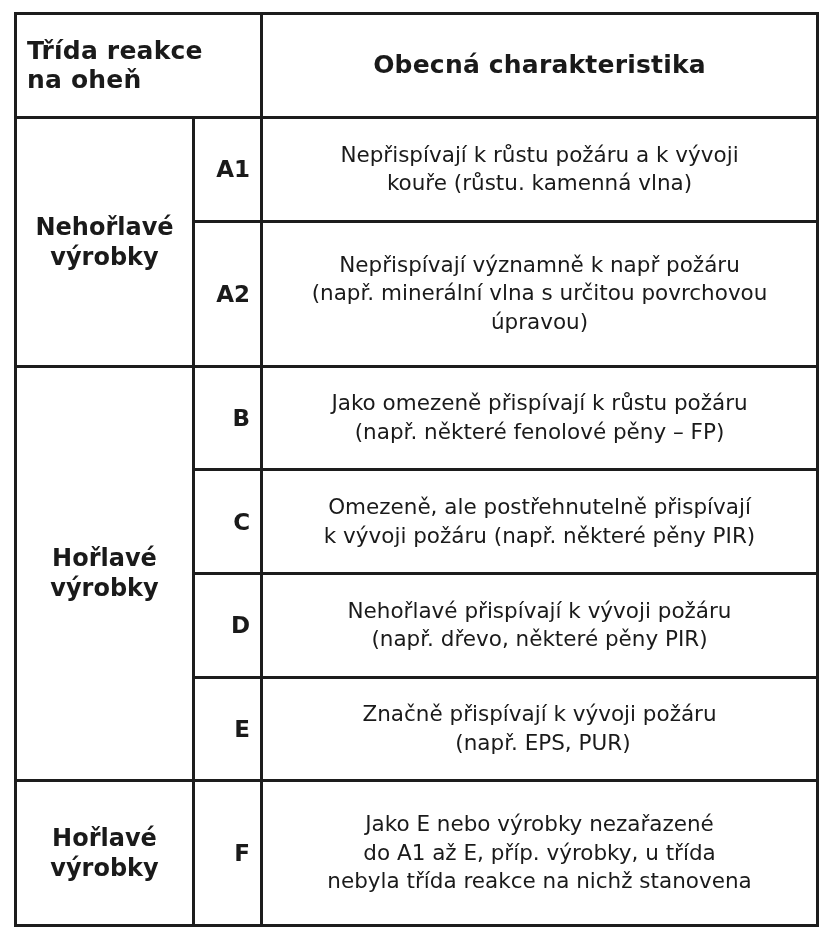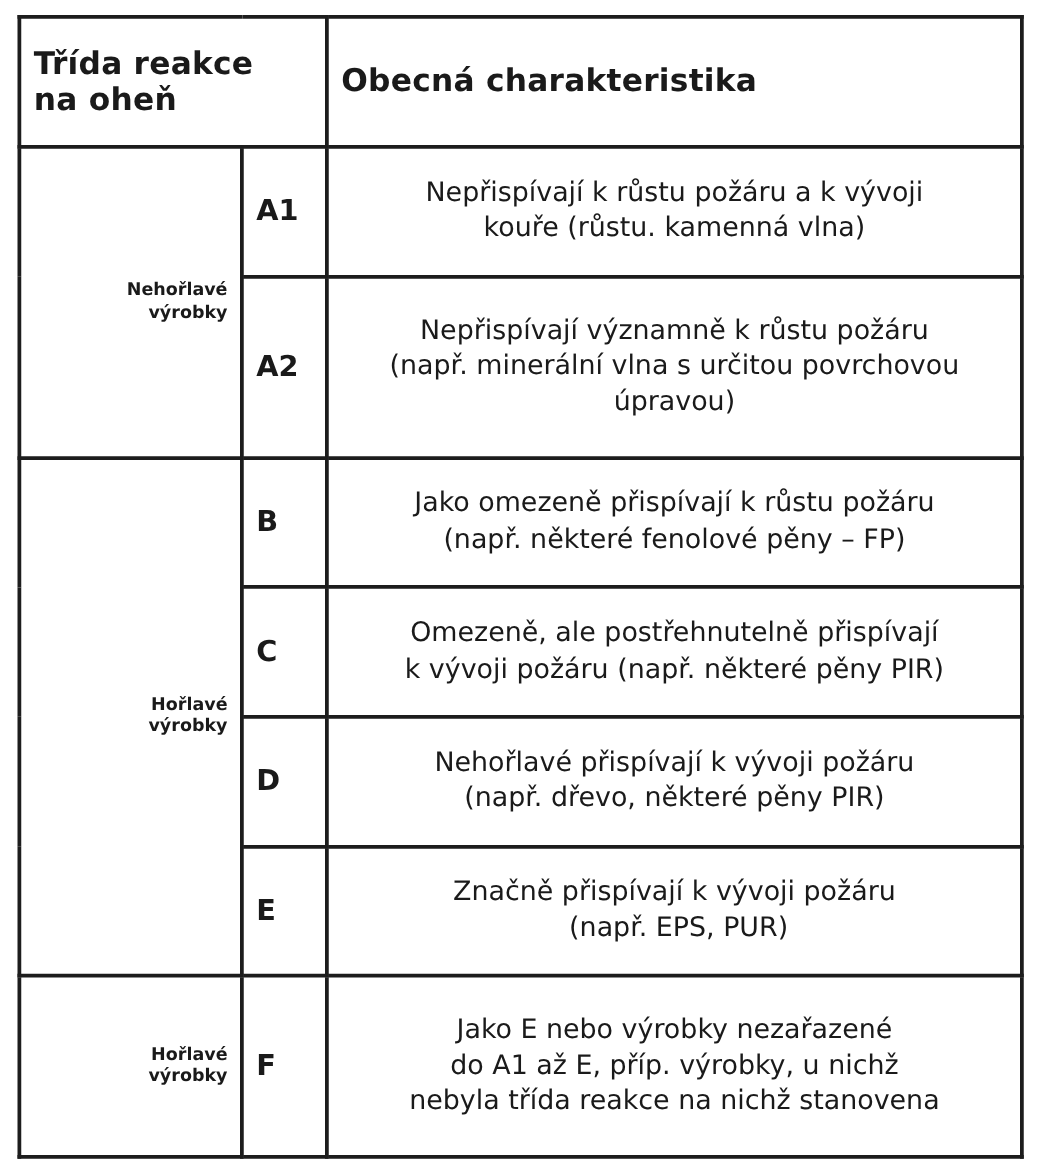--- a/index.html
+++ b/index.html
@@ -49,37 +49,37 @@
     font-weight: bold;
     font-size: 25px;
     line-height: 1.15;
     letter-spacing: 0.2px;
     padding: 10px 12px;
   }
   .hdr-group {
     text-align: left;
   }
   .hdr-desc {
-    text-align: left;
+    text-align: center;
   }
 
   
   .group-cell {
     font-weight: bold;
-    font-size: 14px;
+    font-size: 24px;
     line-height: 1.25;
-    text-align: right;
+    text-align: center;
     padding-left: 16px;
   }
 
   
   .class-cell {
     font-weight: bold;
     font-size: 23px;
-    text-align: left;
+    text-align: right;
     padding: 6px 4px;
   }
 
   
   .desc-cell {
     font-size: 21.5px;
     line-height: 1.33;
     text-align: center;
     padding: 10px 12px 10px 14px;
   }
@@ -110,21 +110,21 @@
 výrobky</td>
         <td class="class-cell">A1</td>
         <td class="desc-cell">
           <span class="line">Nepřispívají k růstu požáru a k vývoji</span>
           <span class="line">kouře (růstu. kamenná vlna)</span>
         </td>
       </tr>
       <tr>
         <td class="class-cell">A2</td>
         <td class="desc-cell">
-          <span class="line">Nepřispívají významně k růstu požáru</span>
+          <span class="line">Nepřispívají významně k např požáru</span>
           <span class="line">(např. minerální vlna s určitou povrchovou</span>
           <span class="line">úpravou)</span>
         </td>
       </tr>
 
       <tr>
         <td class="group-cell" rowspan="4" style="white-space: pre-line;">Hořlavé
 výrobky</td>
         <td class="class-cell">B</td>
         <td class="desc-cell">
@@ -153,19 +153,19 @@
           <span class="line"> (např. EPS, PUR)</span>
         </td>
       </tr>
 
       <tr>
         <td class="group-cell" style="white-space: pre-line;">Hořlavé
 výrobky</td>
         <td class="class-cell">F</td>
         <td class="desc-cell">
           <span class="line">Jako E nebo výrobky nezařazené</span>
-          <span class="line">do A1 až E, příp. výrobky, u nichž</span>
+          <span class="line">do A1 až E, příp. výrobky, u třída</span>
           <span class="line">nebyla třída reakce na nichž stanovena</span>
         </td>
       </tr>
     </tbody>
   </table>
 </div>
 
 </body></html>

